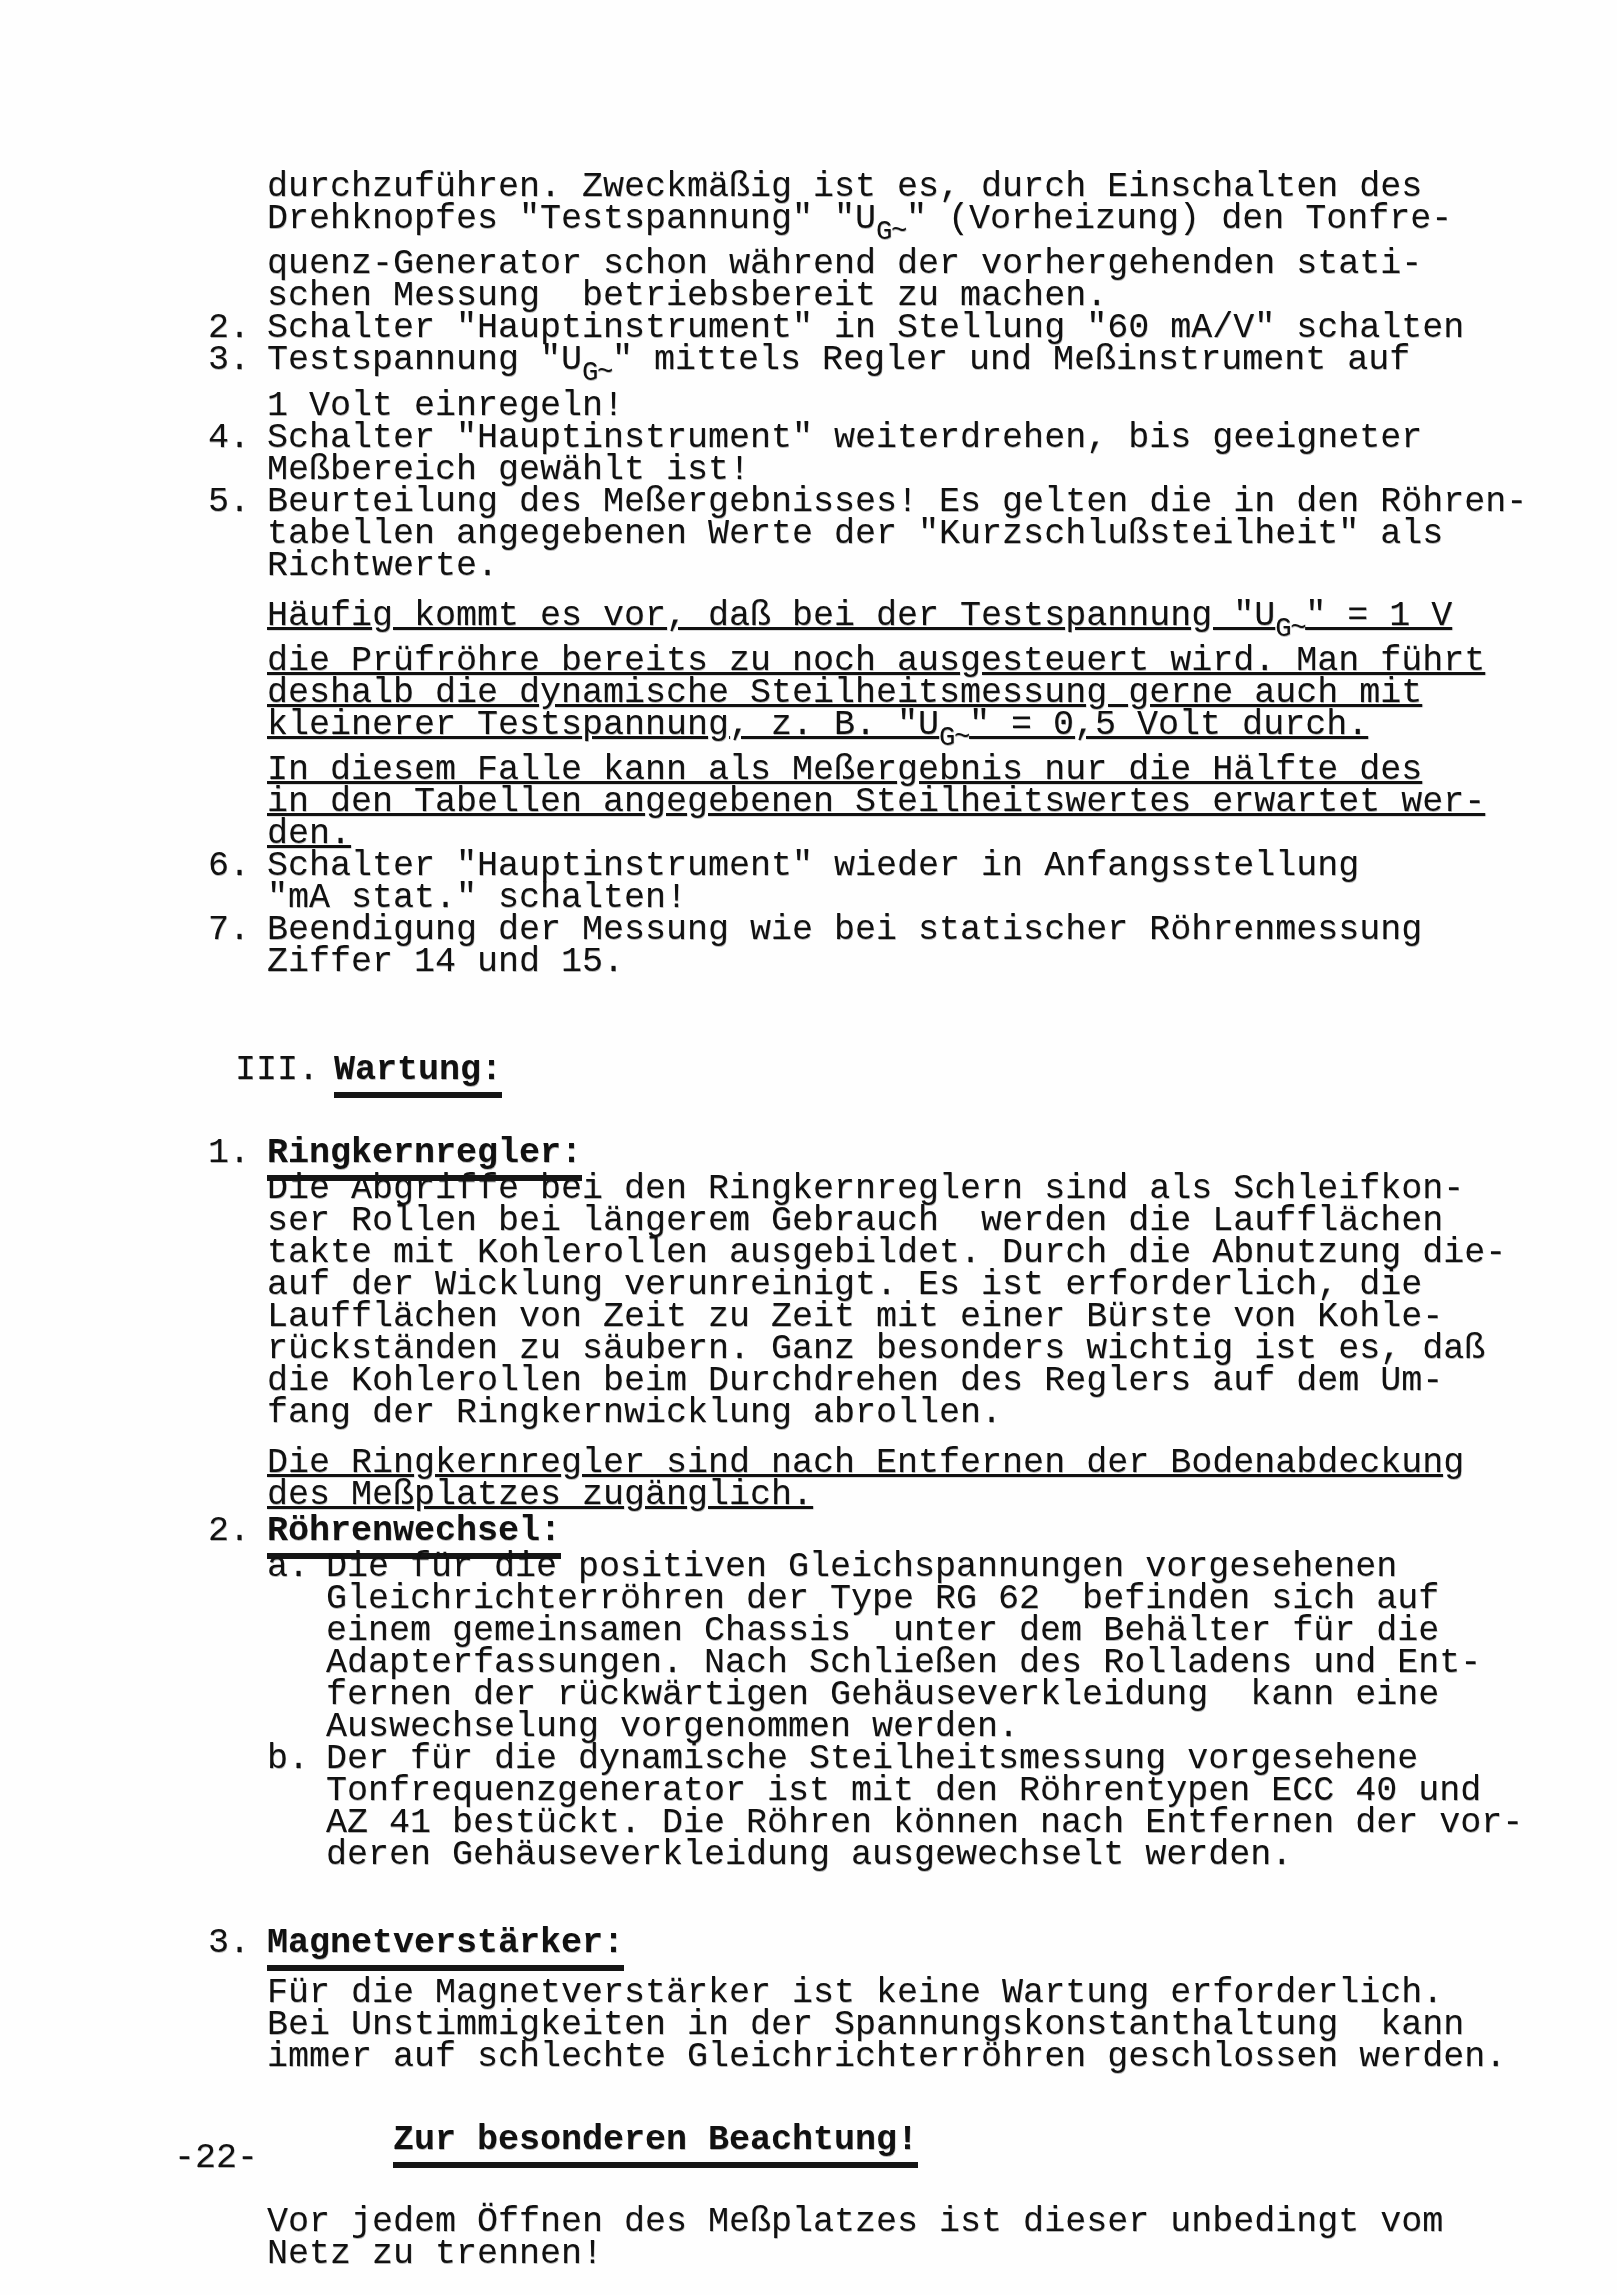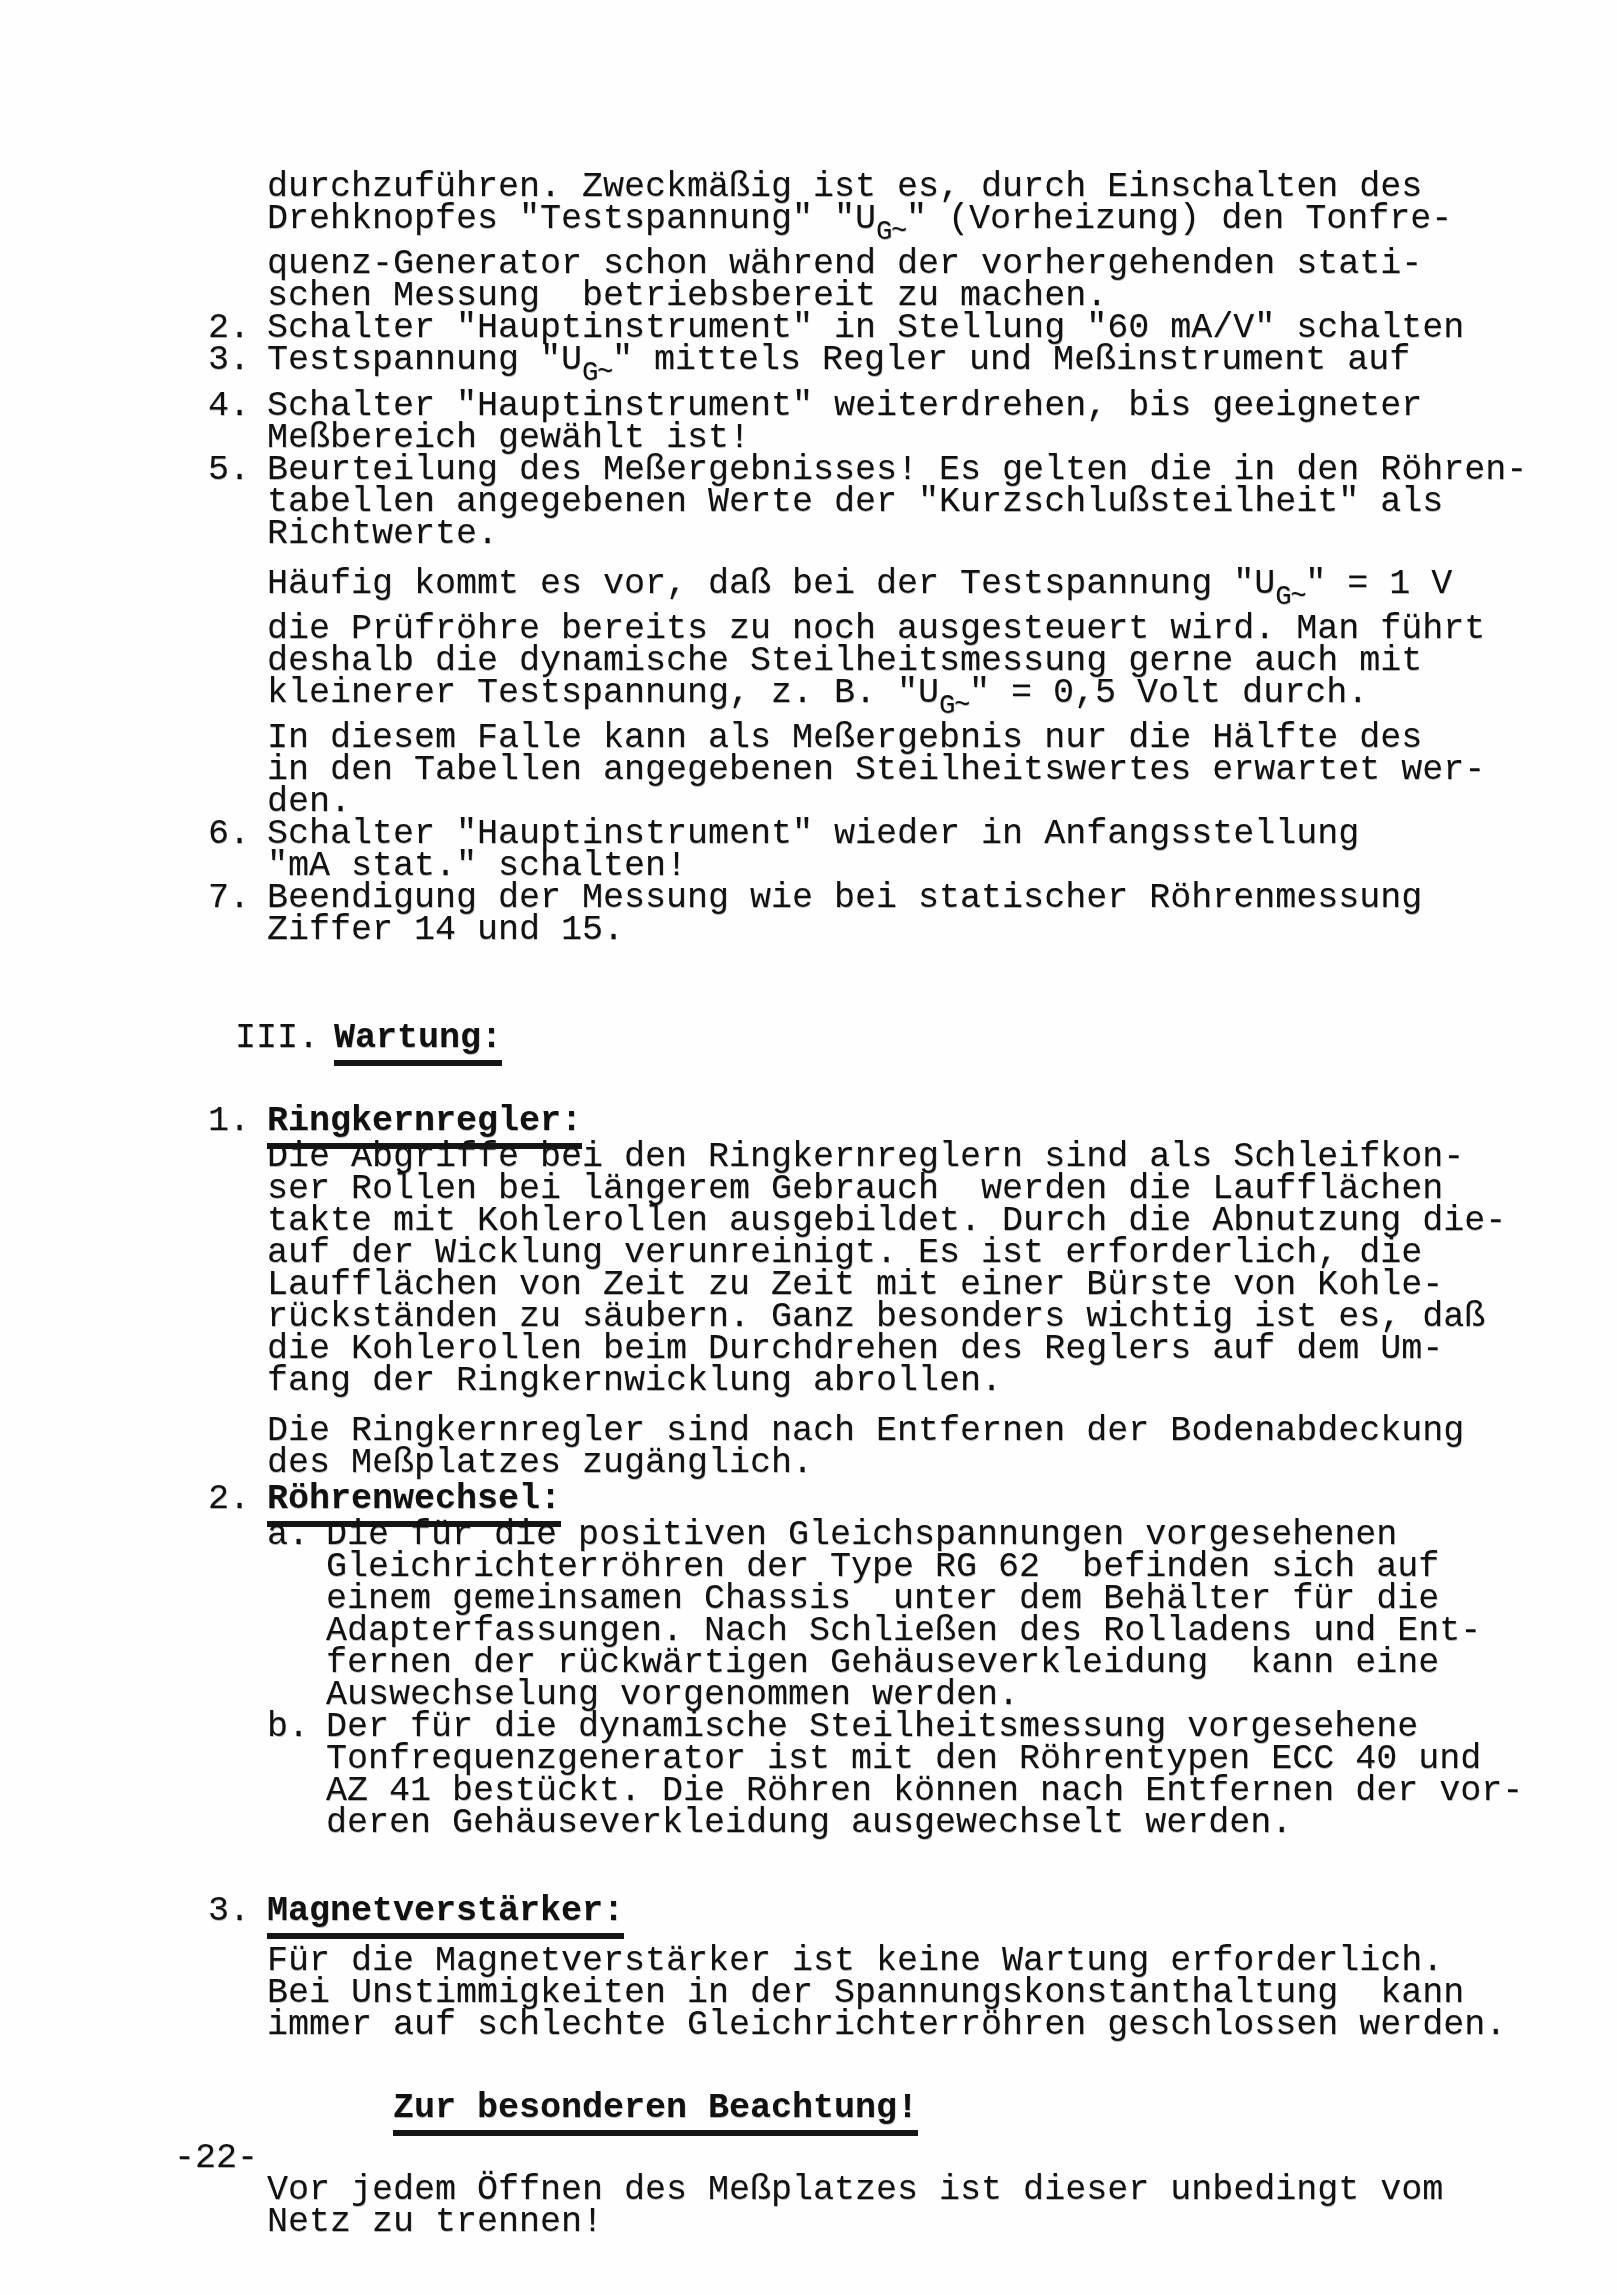--- a/index.html
+++ b/index.html
@@ -41,21 +41,21 @@
     border-bottom: 6px solid #151515;
     padding-bottom: 2px;
   }
   .subg {
     font-size: 0.78em;
     vertical-align: -0.42em;
     letter-spacing: -1.4px;
   }
   
   .m35  { margin-top: 4px; }
-  .m38  { margin-top: 17.6px; }
+  .m38  { margin-top: 17.6px; text-decoration: underline; }
   .m40  { margin-top: 18.5px; }
   .m95  { margin-top: 44px; }
   .m120 { margin-top: 56px; }
   .page-number {
     position: absolute;
     left: 174px;
     top: 2142px;
     white-space: pre;
   }
 </style>
@@ -72,20 +72,21 @@
       <div class="line plain"><span>schen Messung  betriebsbereit zu machen.</span></div>
     </div>
 
     <div class="item">
       <span class="num">2.</span>
       <div class="line"><span>Schalter "Hauptinstrument" in Stellung "60 mA/V" schalten</span></div>
     </div>
     <div class="item">
       <span class="num">3.</span>
       <div class="line"><span>Testspannung "U</span><span class="subg">G~</span><span>" mittels Regler und Meßinstrument auf</span></div>
+      <div class="line"><span>1 Volt einregeln!</span></div>
     </div>
     <div class="item">
       <span class="num">4.</span>
       <div class="line"><span>Schalter "Hauptinstrument" weiterdrehen, bis geeigneter</span></div>
       <div class="line"><span>Meßbereich gewählt ist!</span></div>
     </div>
     <div class="item">
       <span class="num">5.</span>
       <div class="line"><span>Beurteilung des Meßergebnisses! Es gelten die in den Röhren-</span></div>
       <div class="line"><span>tabellen angegebenen Werte der "Kurzschlußsteilheit" als</span></div>

